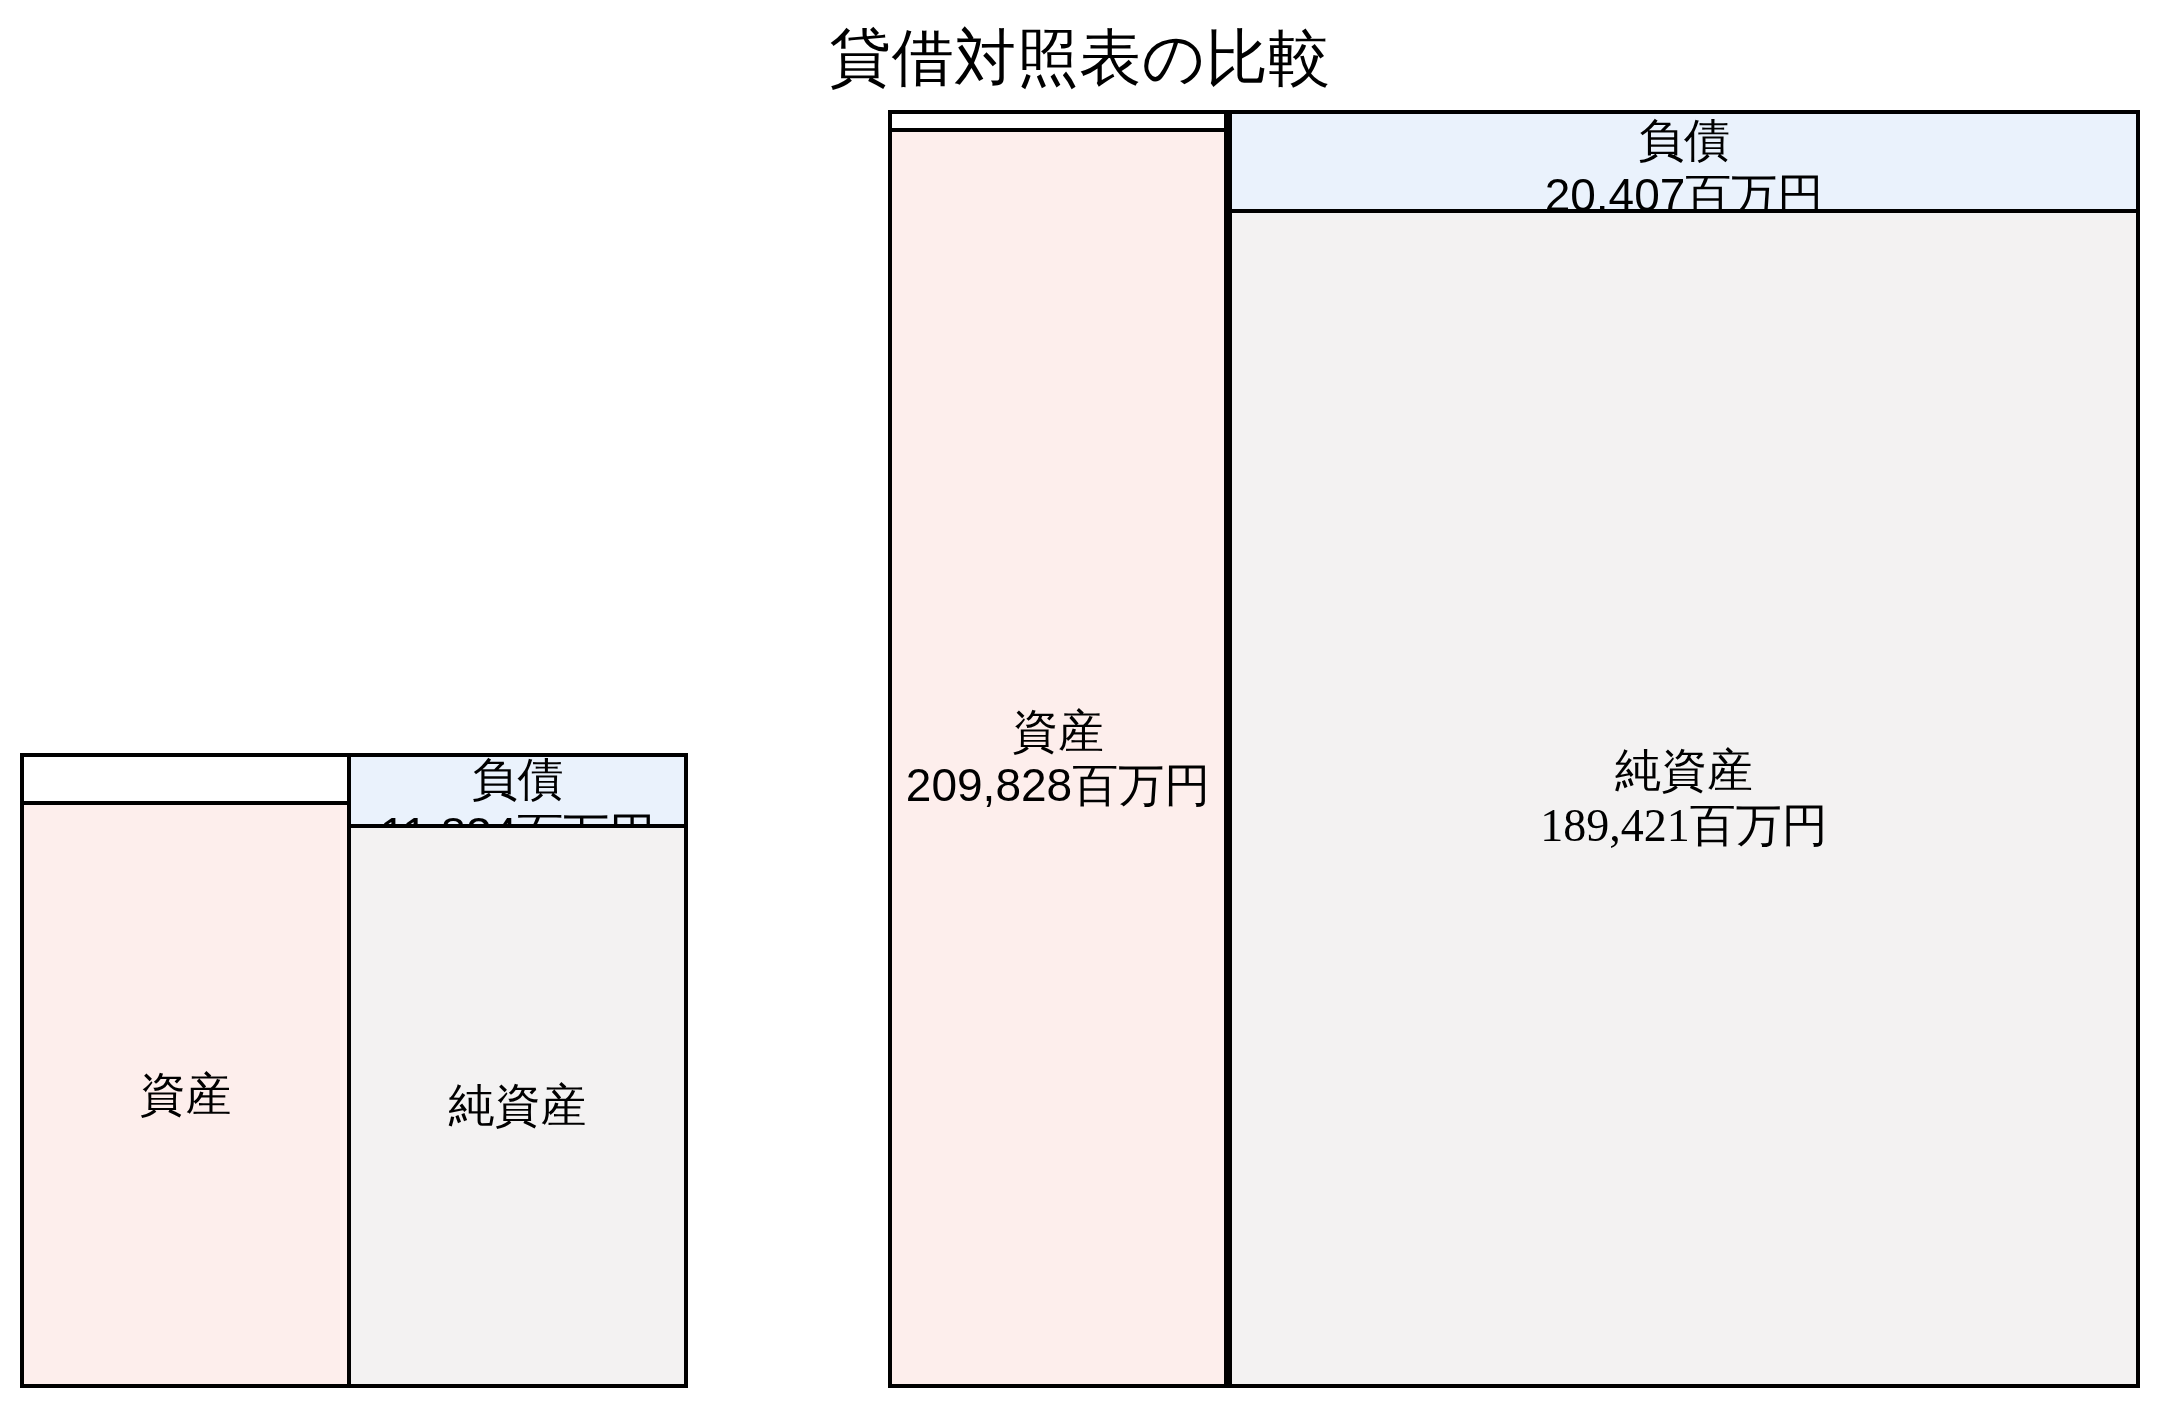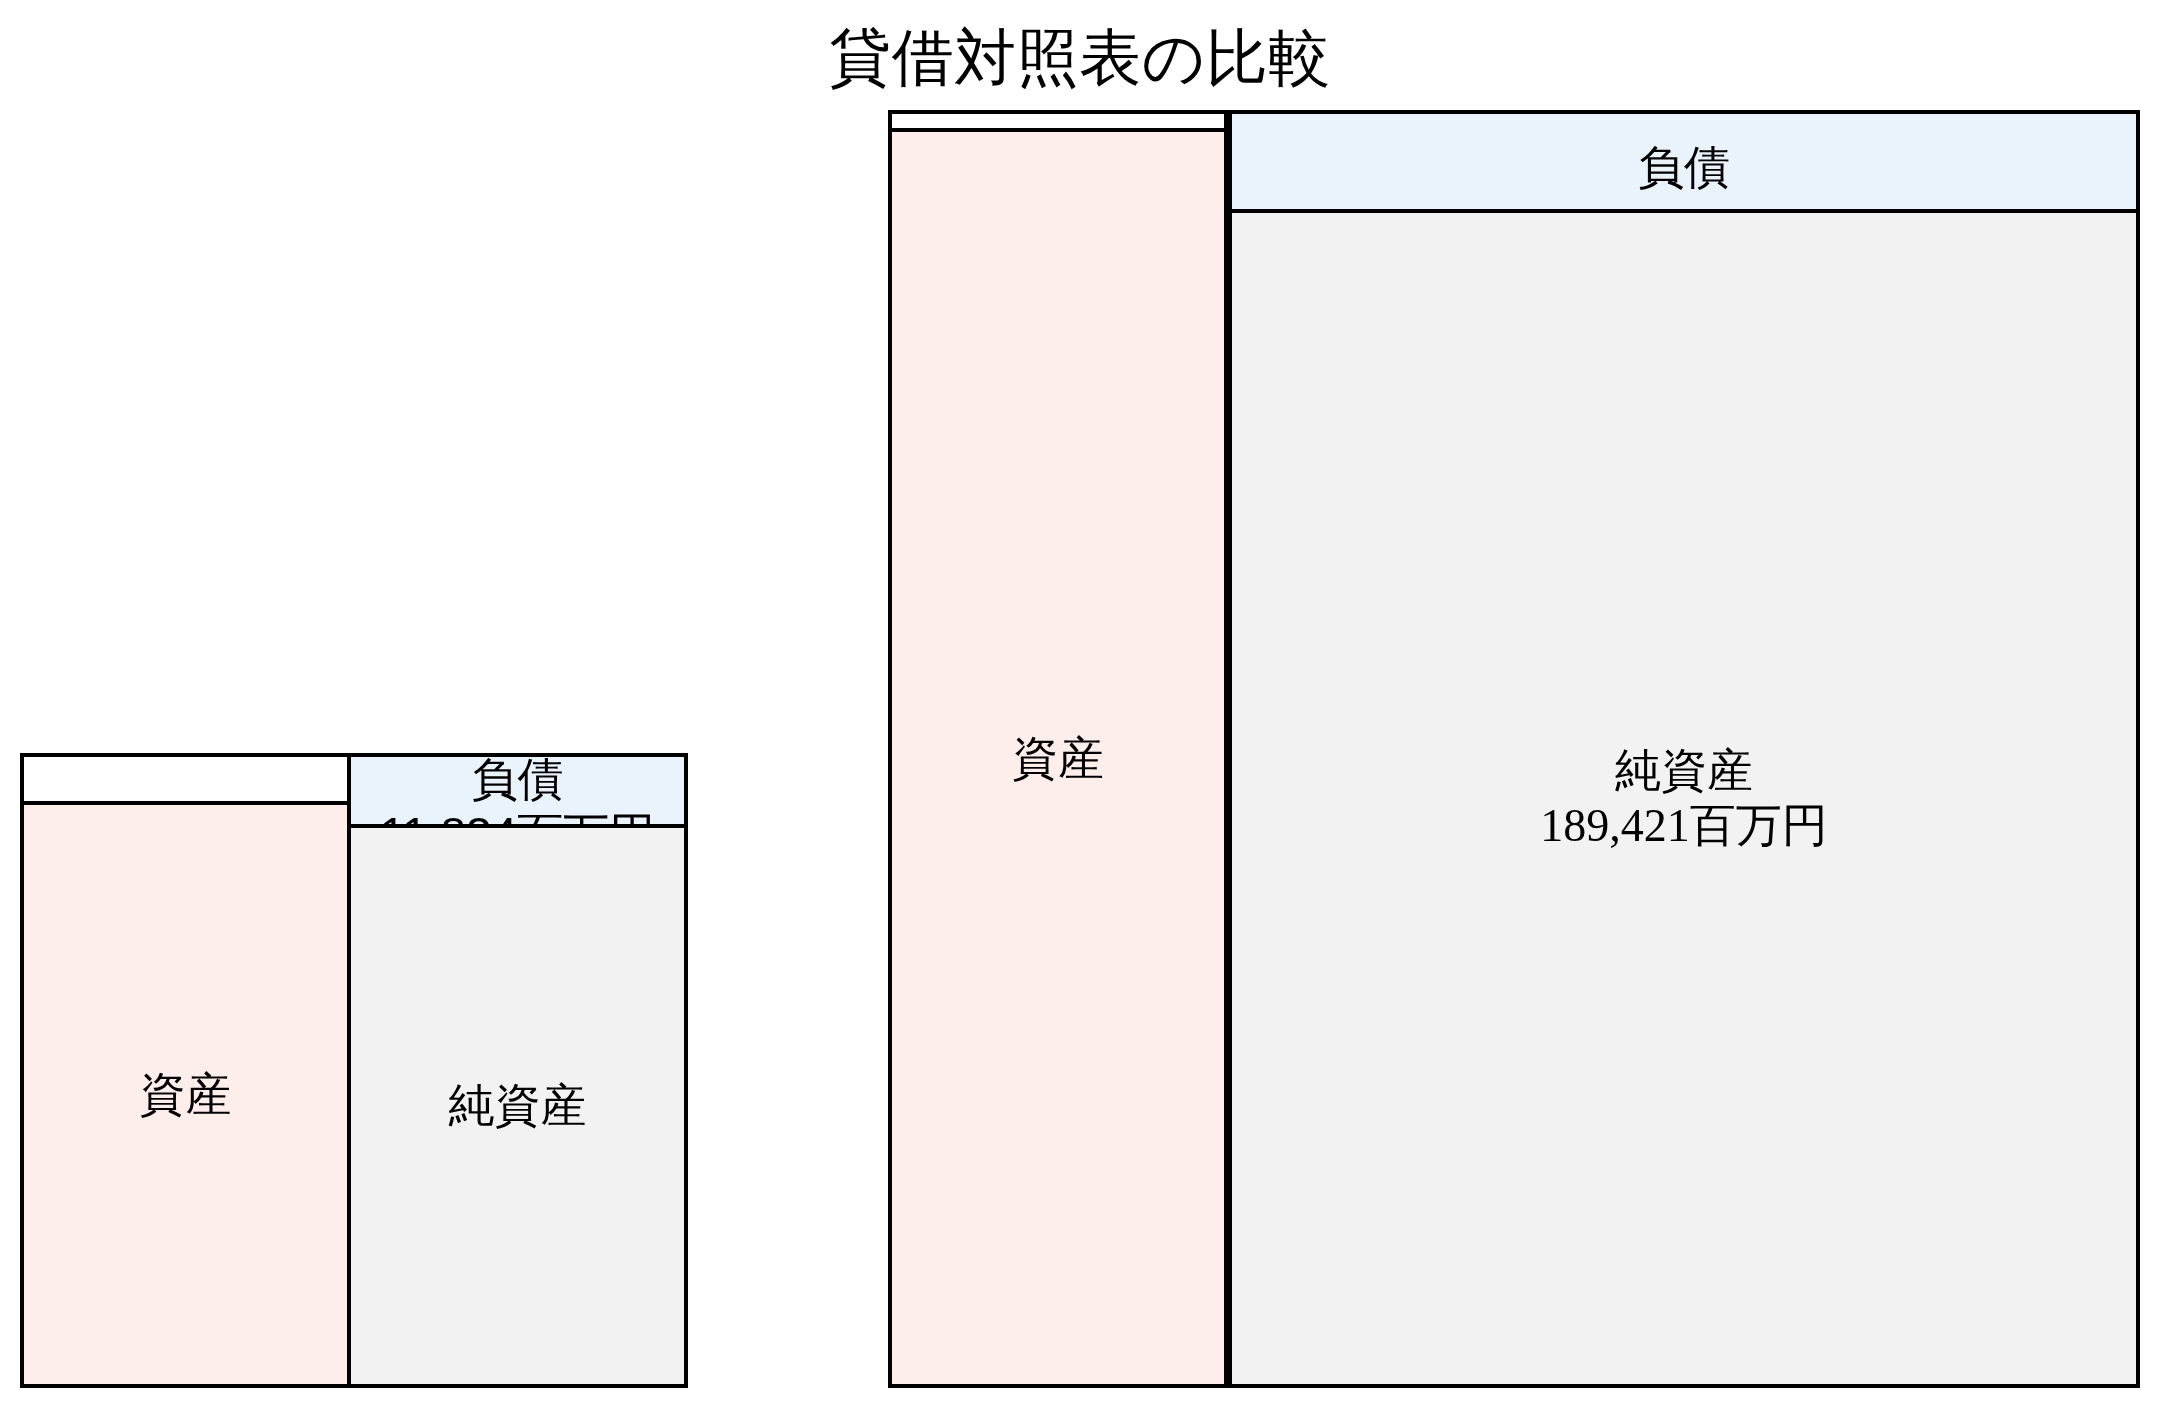--- a/index.html
+++ b/index.html
@@ -158,31 +158,33 @@
 
     <div class="bs-col bs-col-left" style="width:340px; height:1278px;">
 
       <div class="col-frame"></div>
 
       <div class="seg seg-pad" style="top:0px; height:22px;"></div>
 
       <div class="seg seg-asset" style="top:18px; height:1260px;">
         <div class="seg-textwrap">
           <div class="seg-label">資産</div>
+          <div class="seg-value">209,828百万円</div>
         </div>
       </div>
     </div>
 
     <div class="bs-col bs-col-right" style="width:912px; height:1278px;">
 
       <div class="col-frame"></div>
 
       <div class="seg seg-liability" style="top:0px; height:103px;">
         <div class="seg-textwrap" style="top:6px;">
           <div class="seg-label">負債</div>
+          <div class="seg-value">20,407百万円</div>
         </div>
       </div>
 
       <div class="seg seg-equity" style="top:99px; height:1179px;">
         <div class="seg-textwrap">
           <div class="seg-label">純資産</div>
           <div class="seg-value">189,421百万円</div>
         </div>
       </div>
     </div>

